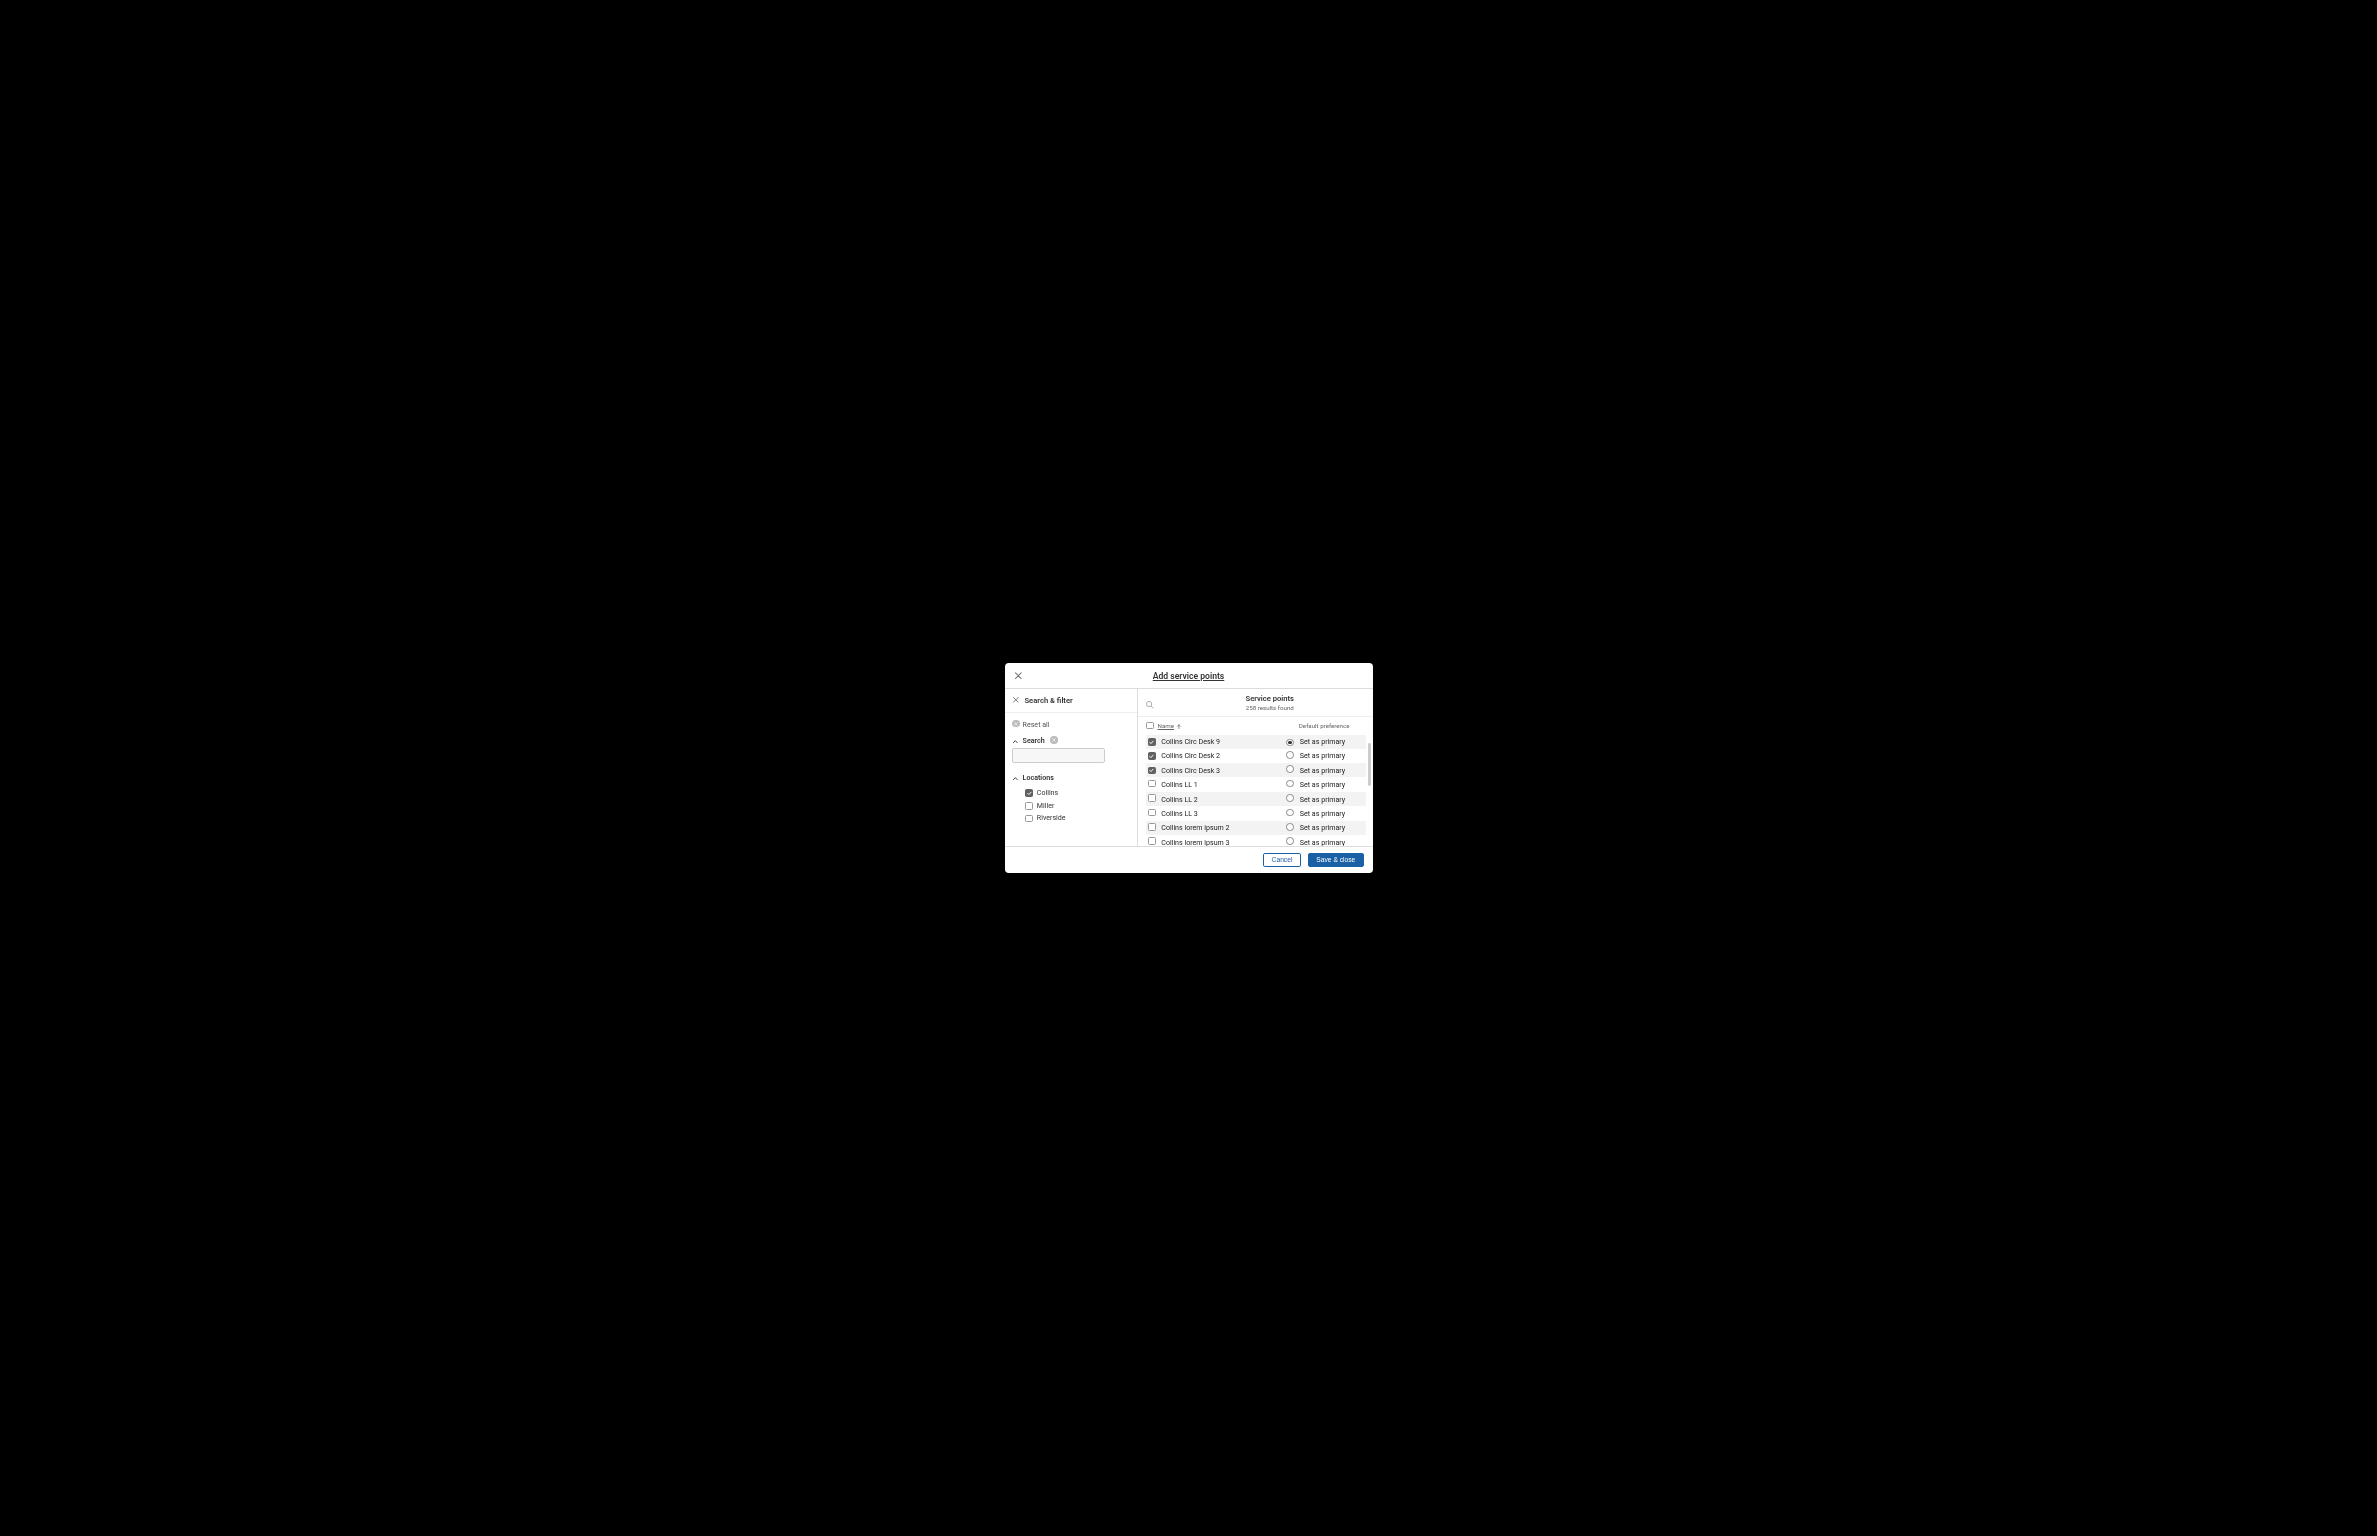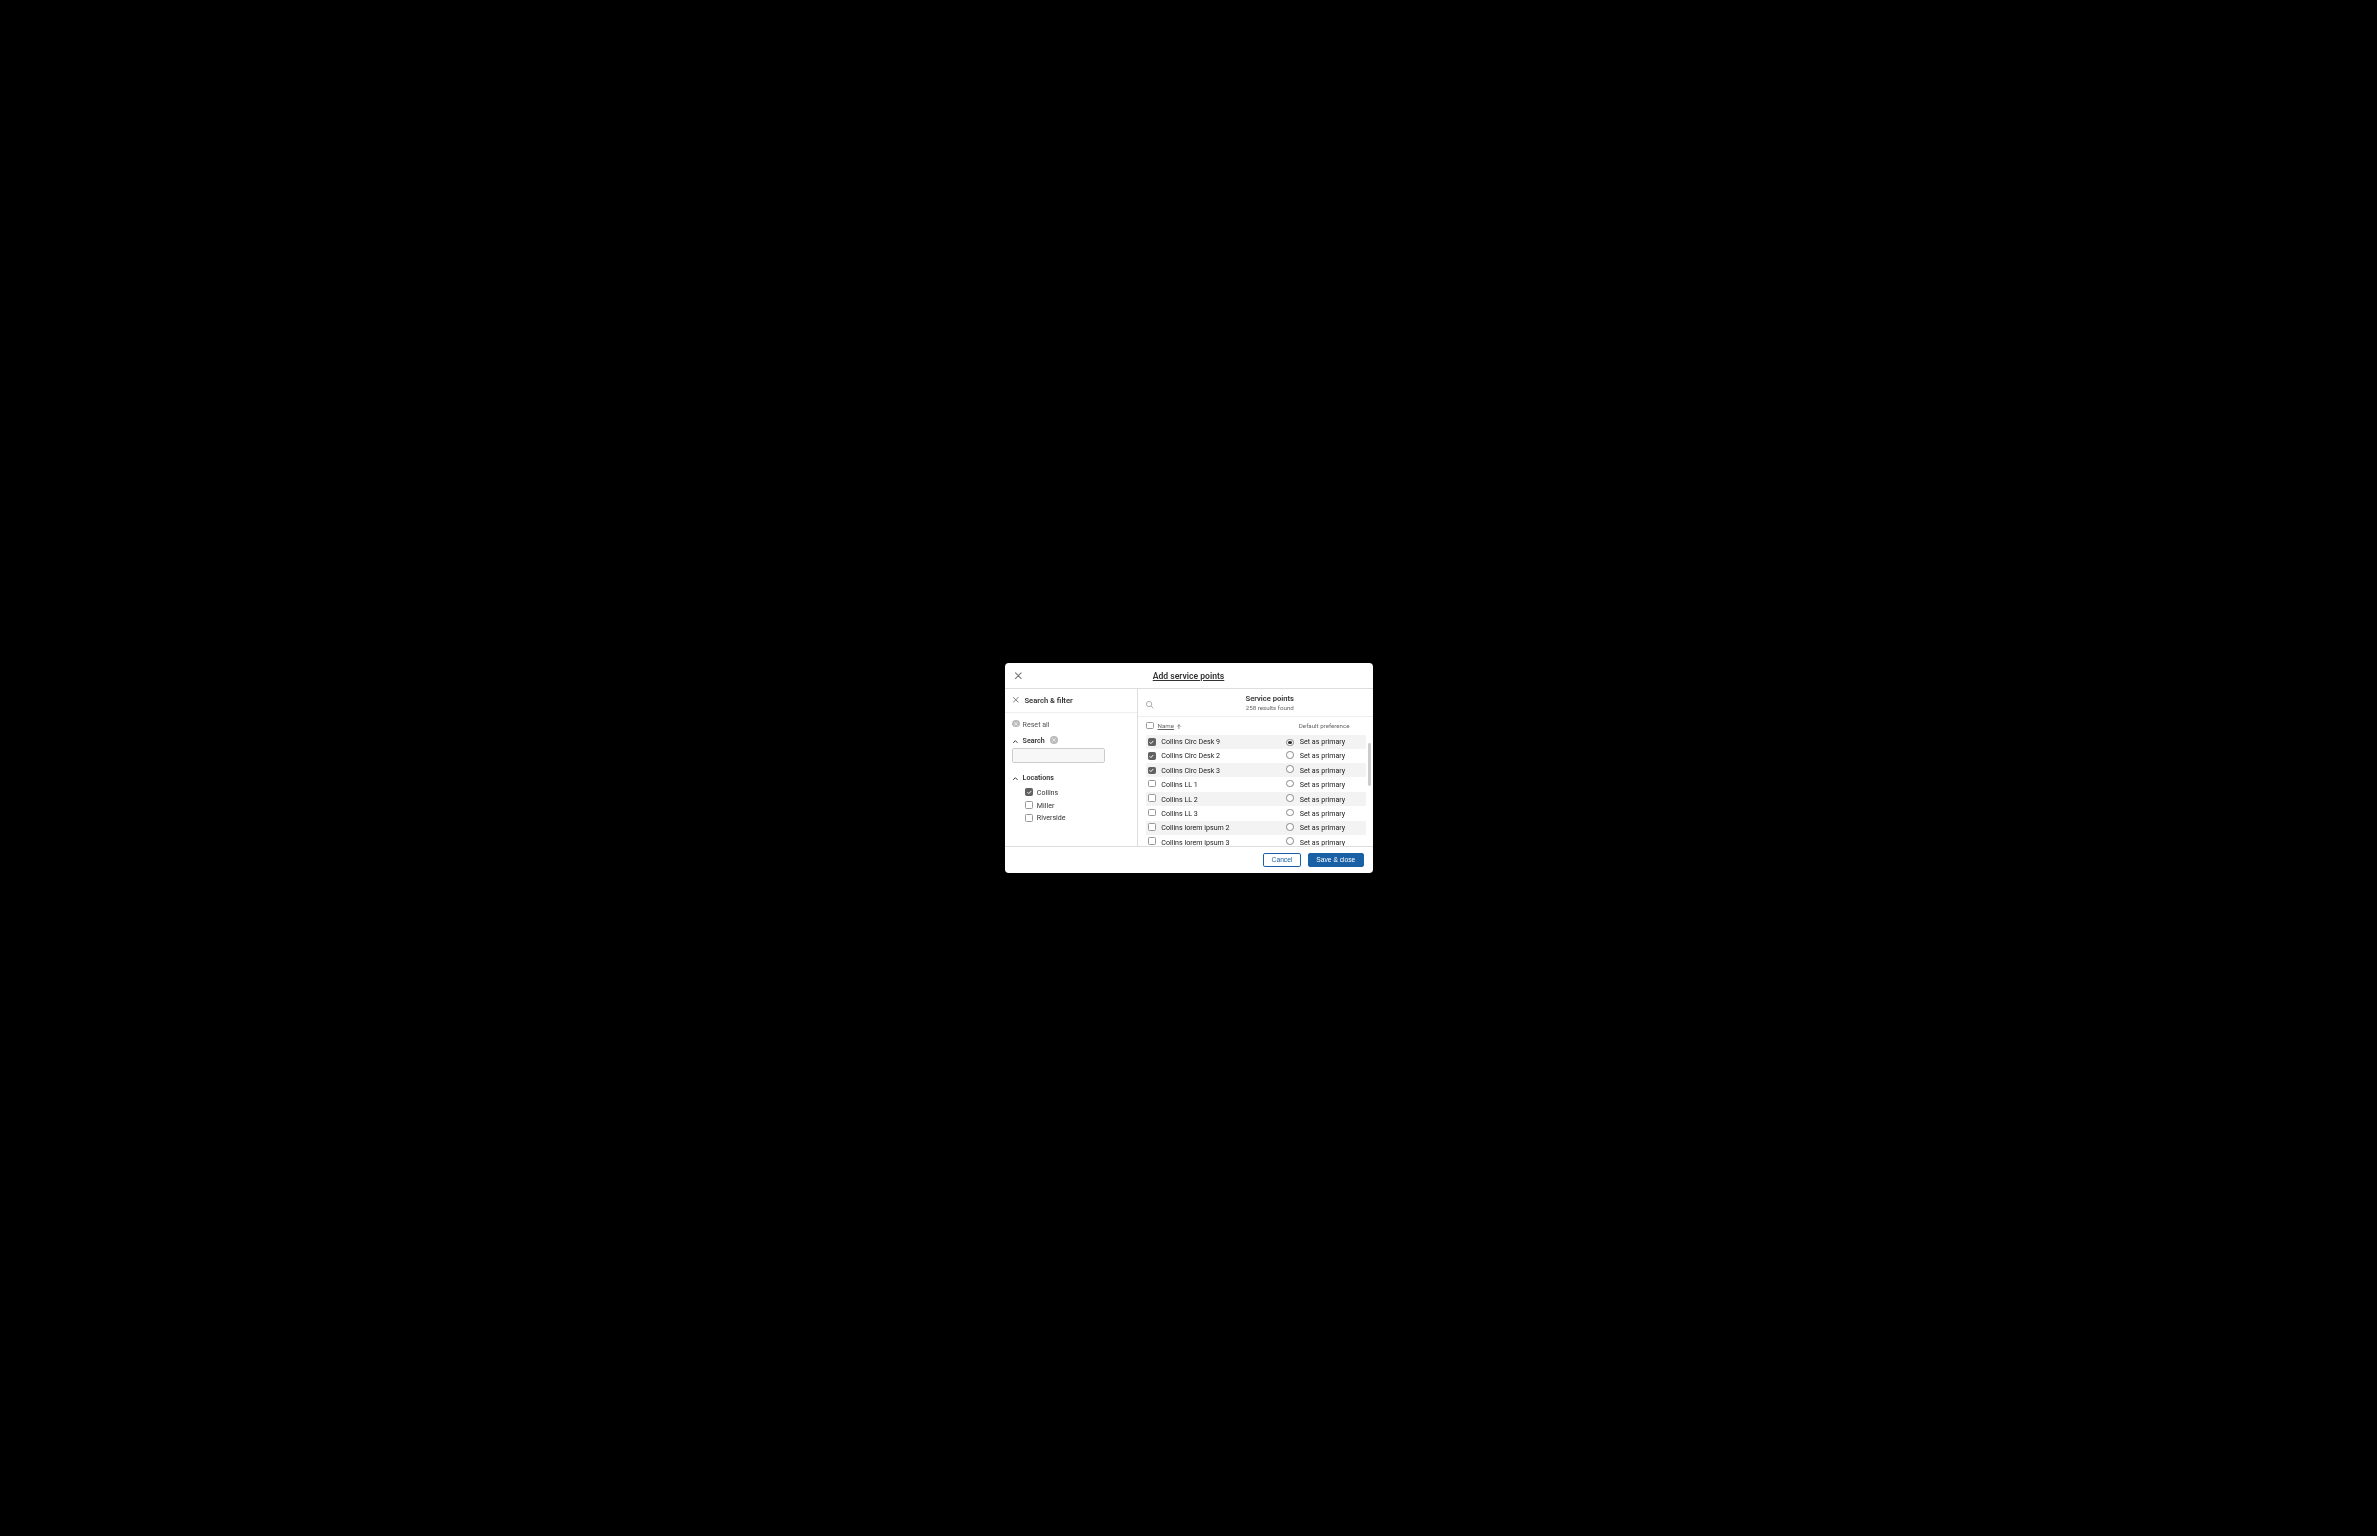--- a/index.html
+++ b/index.html
@@ -102,21 +102,21 @@
     padding: 1.9px 3.8px;
     font-size: 6.7px;
     margin-bottom: 10.5px;
   }
   .facet-list {
     list-style: none;
     padding-left: 13.3px;
   }
   .facet-item {
     display: flex;
-    align-items: center;
+    align-items: flex-end;
     gap: 3.8px;
     padding: 1.9px 0;
     font-size: 7.1px;
     color: #333;
     cursor: pointer;
   }
   .checkbox {
     width: 7.6px; height: 7.6px;
     border: 0.7px solid #999;
     border-radius: 1.4px;

